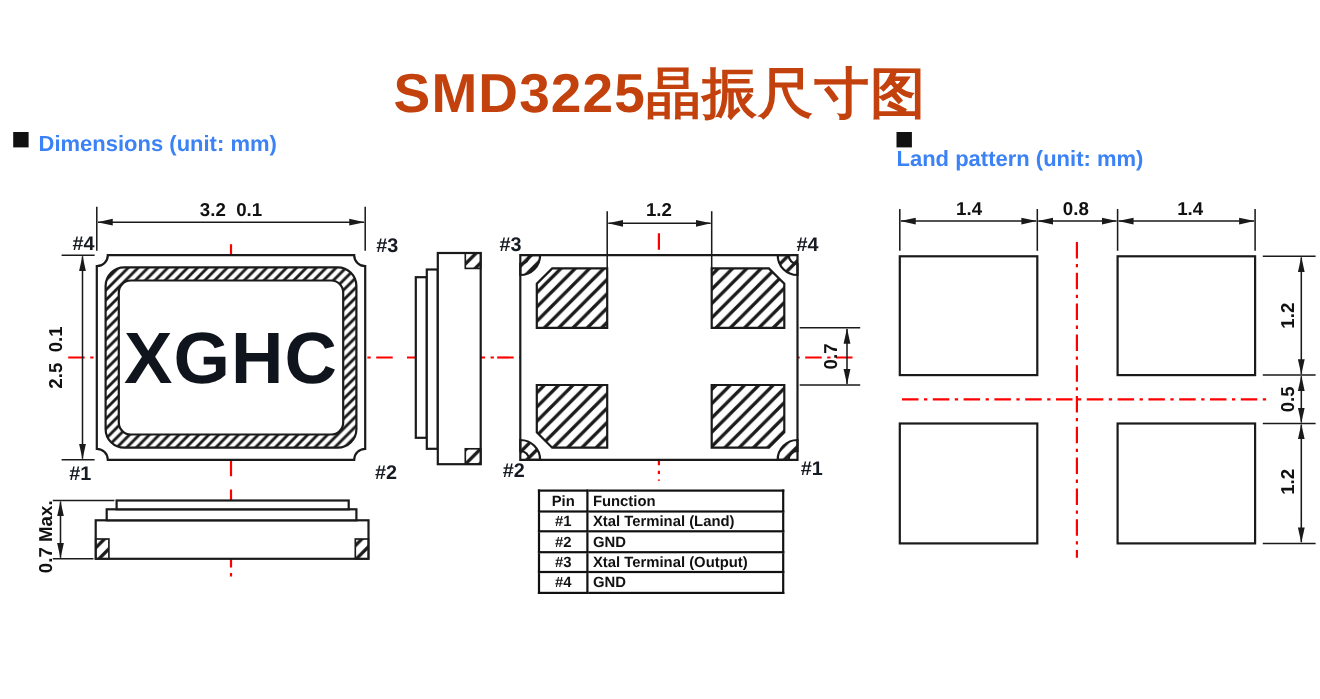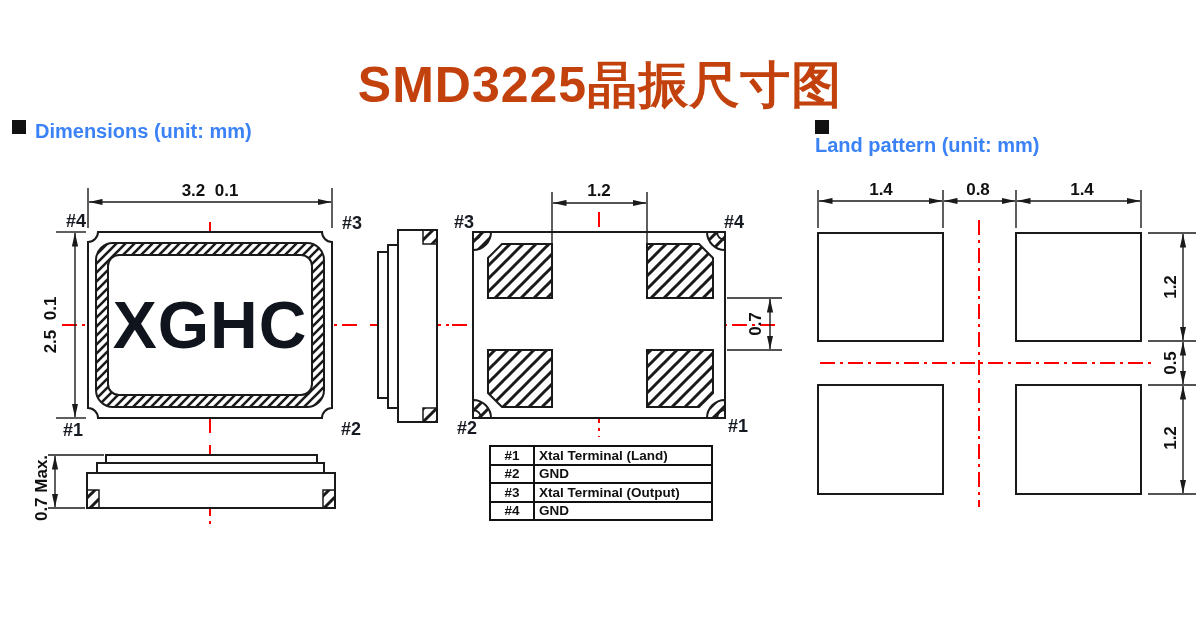--- a/index.html
+++ b/index.html
@@ -160,20 +160,24 @@
     <line class="dimln" x1="1183" y1="342" x2="1183" y2="384" marker-start="url(#as)" marker-end="url(#ae)"></line>
     <line class="dimln" x1="1183" y1="386" x2="1183" y2="493" marker-start="url(#as)" marker-end="url(#ae)"></line>
     <text class="dimtxt" x="1176" y="287" text-anchor="middle" transform="rotate(-90 1176 287)">1.2</text>
     <text class="dimtxt" x="1176" y="363" text-anchor="middle" transform="rotate(-90 1176 363)">0.5</text>
     <text class="dimtxt" x="1176" y="438" text-anchor="middle" transform="rotate(-90 1176 438)">1.2</text>
   </g>
 </svg>
 
 <table class="pin-table">
   <tbody>
+      <tr>
+    <th class="c1">Pin</th>
+    <th>Function</th>
+  </tr>
   <tr>
     <td class="c1">#1</td>
     <td>Xtal Terminal (Land)</td>
   </tr>
   <tr>
     <td class="c1">#2</td>
     <td>GND</td>
   </tr>
   <tr>
     <td class="c1">#3</td>

